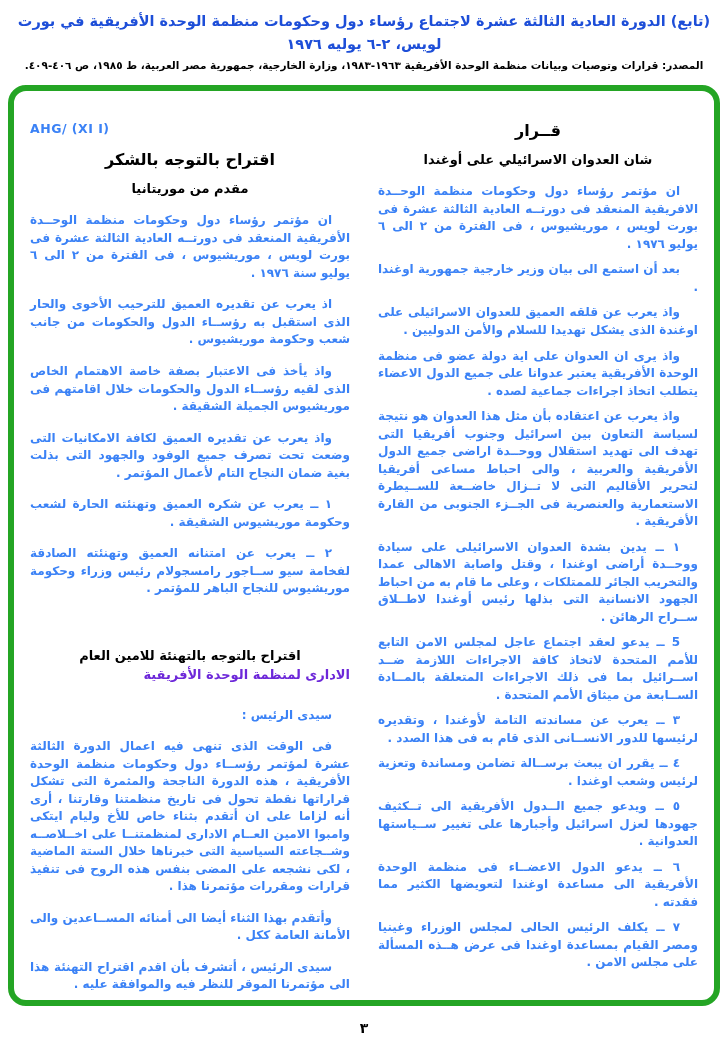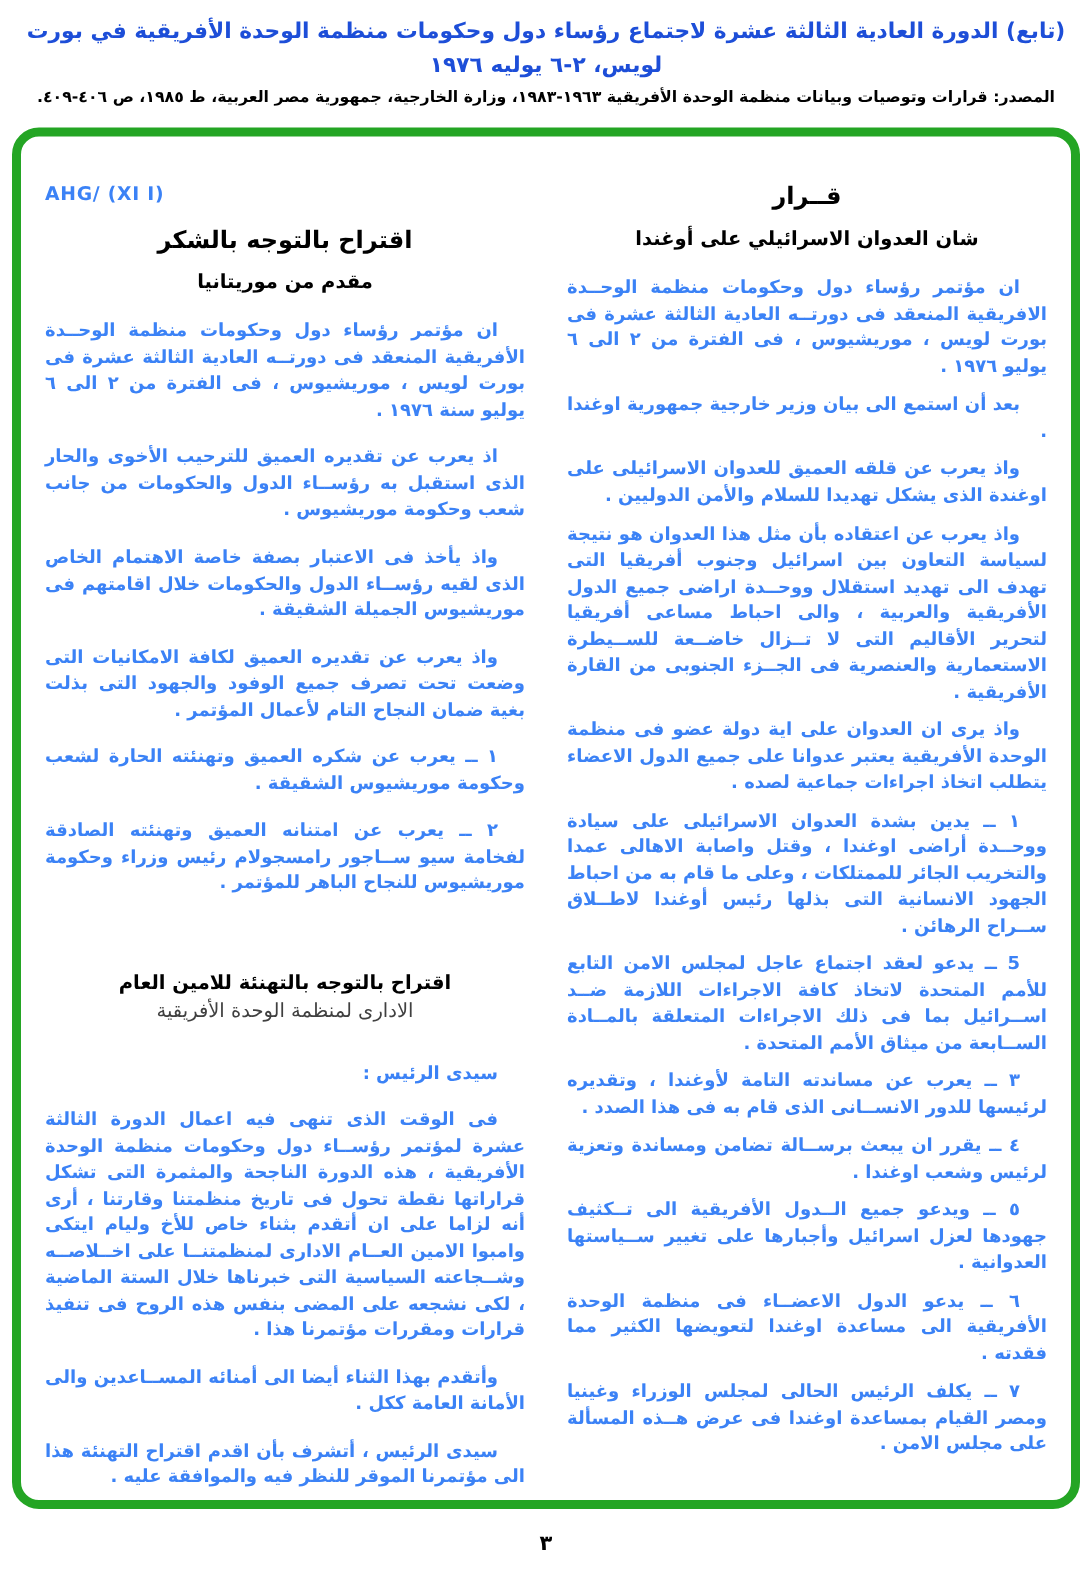--- a/index.html
+++ b/index.html
@@ -22,43 +22,43 @@
   .ref{direction:ltr;text-align:left;font-size:12.5px;font-weight:700;
        letter-spacing:.5px;margin:0 0 14px 0;color:#3b82f6;}
   .title{font-size:16px;font-weight:700;text-align:center;margin:0 0 12px 0;color:#000;}
   .subtitle{font-size:13px;font-weight:700;text-align:center;margin:0 0 16px 0;color:#000;}
   .para{
     font-size:12px;font-weight:700;line-height:1.46;text-align:justify;
     text-indent:18px;margin:0 0 8px 0;color:#3b82f6;
   }
   .col-proposal .para{margin-bottom:14px;}
   .sec2-title{font-size:13px;font-weight:700;text-align:center;margin:48px 0 0 0;color:#000;line-height:1.5;}
-  .sec2-title2{font-size:13px;font-weight:400;text-align:center;margin:0 0 22px 0;color:#404040;line-height:1.5;}
+  .sec2-title2{font-size:13px;font-weight:700;margin:0 0 22px 0;color:#6d28d9;line-height:1.5;}
   .salute{text-align:right;}
   .page-footer{text-align:center;margin-top:12px;}
   .pageno{font-size:14px;font-weight:700;color:#000;display:inline-block;}
 </style>
 </head>
 <body>
 
 <div class="top-header">
   <div class="hdr1">(تابع) الدورة العادية الثالثة عشرة لاجتماع رؤساء دول وحكومات منظمة الوحدة الأفريقية في بورت لويس، ٢-٦ يوليه ١٩٧٦</div>
   <div class="hdr2">المصدر: قرارات وتوصيات وبيانات منظمة الوحدة الأفريقية ١٩٦٣-١٩٨٣، وزارة الخارجية، جمهورية مصر العربية، ط ١٩٨٥، ص ٤٠٦-٤٠٩.</div>
 </div>
 
 <div class="doc-box">
 
   <section class="col col-resolution">
     <div class="title">قــرار</div>
     <div class="subtitle">شان العدوان الاسرائيلي على أوغندا</div>
     <p class="para">ان مؤتمر رؤساء دول وحكومات منظمة الوحــدة الافريقية المنعقد فى دورتــه العادية الثالثة عشرة فى بورت لويس ، موريشيوس ، فى الفترة من ٢ الى ٦ يوليو ١٩٧٦ .</p>
     <p class="para">بعد أن استمع الى بيان وزير خارجية جمهورية اوغندا .</p>
     <p class="para">واذ يعرب عن قلقه العميق للعدوان الاسرائيلى على اوغندة الذى يشكل تهديدا للسلام والأمن الدوليين .</p>
+    <p class="para">واذ يرى ان العدوان على اية دولة عضو فى منظمة الوحدة الأفريقية يعتبر عدوانا على جميع الدول الاعضاء يتطلب اتخاذ اجراءات جماعية لصده .</p>
     <p class="para">واذ يعرب عن اعتقاده بأن مثل هذا العدوان هو نتيجة لسياسة التعاون بين اسرائيل وجنوب أفريقيا التى تهدف الى تهديد استقلال ووحــدة اراضى جميع الدول الأفريقية والعربية ، والى احباط مساعى أفريقيا لتحرير الأقاليم التى لا تــزال خاضــعة للســيطرة الاستعمارية والعنصرية فى الجــزء الجنوبى من القارة الأفريقية .</p>
-    <p class="para">واذ يرى ان العدوان على اية دولة عضو فى منظمة الوحدة الأفريقية يعتبر عدوانا على جميع الدول الاعضاء يتطلب اتخاذ اجراءات جماعية لصده .</p>
     <p class="para">١ ــ يدين بشدة العدوان الاسرائيلى على سيادة ووحــدة أراضى اوغندا ، وقتل واصابة الاهالى عمدا والتخريب الجائر للممتلكات ، وعلى ما قام به من احباط الجهود الانسانية التى بذلها رئيس أوغندا لاطــلاق ســراح الرهائن .</p>
     <p class="para">5 ــ يدعو لعقد اجتماع عاجل لمجلس الامن التابع للأمم المتحدة لاتخاذ كافة الاجراءات اللازمة ضــد اســرائيل بما فى ذلك الاجراءات المتعلقة بالمــادة الســابعة من ميثاق الأمم المتحدة .</p>
     <p class="para">٣ ــ يعرب عن مساندته التامة لأوغندا ، وتقديره لرئيسها للدور الانســانى الذى قام به فى هذا الصدد .</p>
     <p class="para">٤ ــ يقرر ان يبعث برســالة تضامن ومساندة وتعزية لرئيس وشعب اوغندا .</p>
     <p class="para">٥ ــ ويدعو جميع الــدول الأفريقية الى تــكثيف جهودها لعزل اسرائيل وأجبارها على تغيير ســياستها العدوانية .</p>
     <p class="para">٦ ــ يدعو الدول الاعضــاء فى منظمة الوحدة الأفريقية الى مساعدة اوغندا لتعويضها الكثير مما فقدته .</p>
     <p class="para">٧ ــ يكلف الرئيس الحالى لمجلس الوزراء وغينيا ومصر القيام بمساعدة اوغندا فى عرض هــذه المسألة على مجلس الامن .</p>
   </section>
 
   <section class="col col-proposal">

